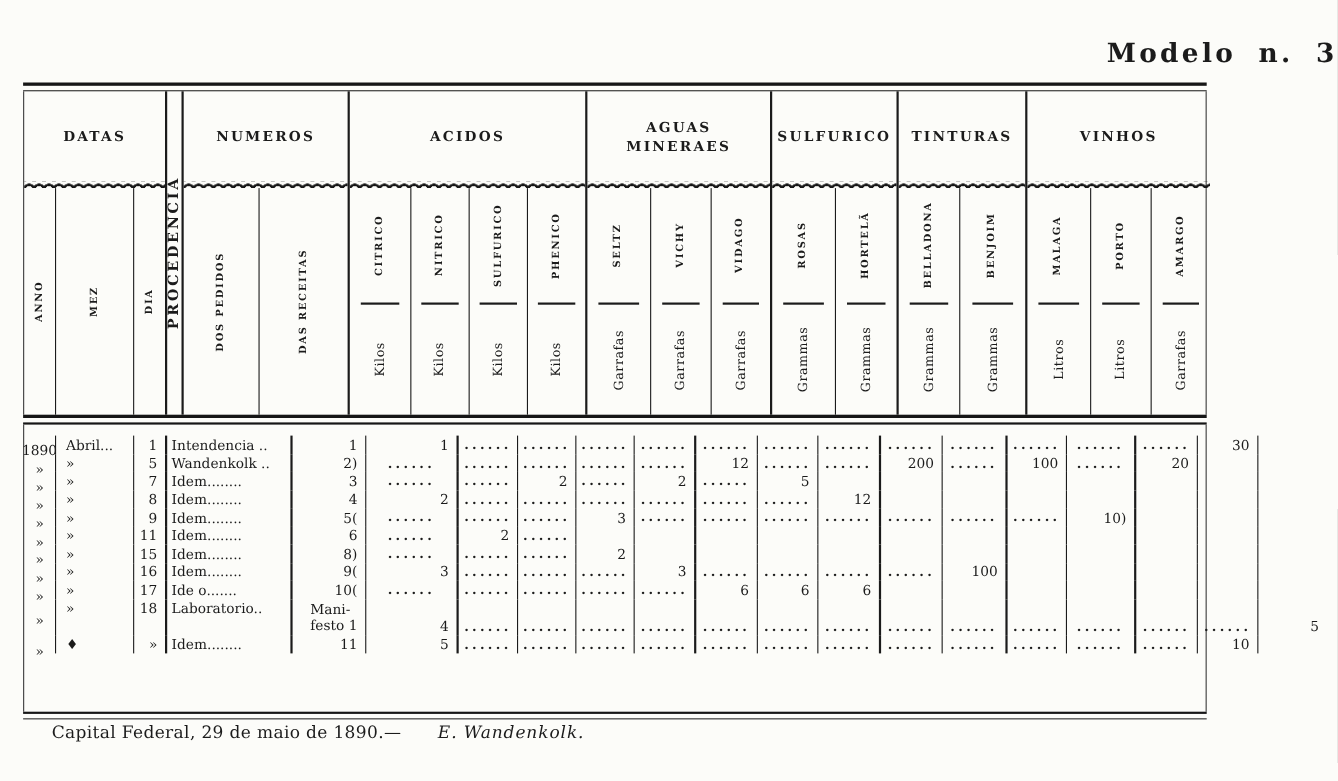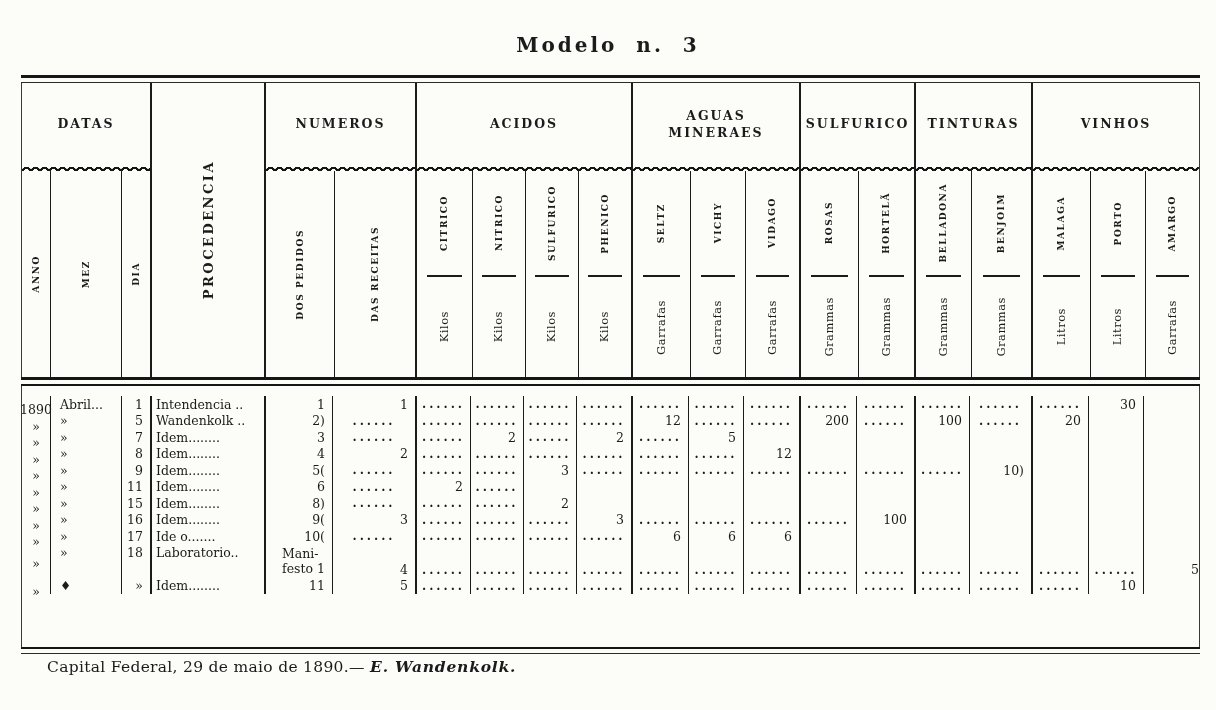--- a/index.html
+++ b/index.html
@@ -1,21 +1,21 @@
 <!DOCTYPE html>
 <html><head>
 <meta charset="utf-8">
 <style>
   html,body{margin:0;padding:0;background:#d8d8d4;}
   .page{position:relative;width:1216px;height:710px;background:#fcfcf9;color:#1b1b1b;
         font-family:"DejaVu Serif","Liberation Serif",serif;overflow:hidden;}
   *{box-sizing:border-box;}
-  .title{position:absolute;top:33px;left:0;width:100%;text-align:center;
-         font-size:20px;font-weight:700;letter-spacing:3px;word-spacing:9px;}
-  .table{position:absolute;left:21px;top:75px;width:1179px;}
+  .title{position:absolute;top:33px;left:0;width:100%;text-align:right;
+         font-size:24px;font-weight:700;letter-spacing:3px;word-spacing:9px;}
+  .table{position:absolute;left:21px;top:75px;width:1076px;}
   .rule-top{height:8px;border-top:3px solid #161616;border-bottom:1px solid #2a2a2a;}
   .rule-mid{height:9px;border-top:3px solid #161616;border-bottom:2px solid #161616;}
   .rule-bot{height:7px;border-top:2px solid #161616;border-bottom:1px solid #2a2a2a;}
   .header{display:flex;height:294px;border-left:1px solid #3a3a3a;border-right:1px solid #3a3a3a;}
   .hgroup{border-left:2px solid #1b1b1b;display:flex;flex-direction:column;}
   .hgroup.first{border-left:none;}
   .gw-datas{width:128px}.gw-proc{width:114px}.gw-num{width:151px}.gw-acid{width:216px}
   .gw-aguas{width:168px}.gw-ess{width:115px}.gw-tint{width:117px}.gw-vin{width:168px}
   .gtitle{height:82px;display:flex;align-items:center;justify-content:center;text-align:center;
           font-size:12.5px;letter-spacing:2px;font-weight:600;white-space:pre-line;line-height:1.4;}
@@ -48,21 +48,21 @@
   .a-left{justify-content:flex-start;padding-left:4px;}
   .a-right{justify-content:flex-end;padding-right:7px;}
   .a-center{justify-content:center;margin-top:11px;}
   .w-mez.a-left{padding-left:9px;}
   .w-ama.a-right{padding-right:0;}
   .dots{justify-content:center;letter-spacing:3px;font-weight:700;font-size:12px;overflow:hidden;padding:0 2px;}
   .pre{white-space:pre-line;line-height:1.2;justify-content:flex-start;padding-left:16px;text-align:left;}
   .vtop{align-items:flex-start;}
   .vbot{align-items:flex-end;padding-bottom:1px;}
   .footer{position:absolute;left:47px;top:657px;font-size:15.5px;letter-spacing:.3px;}
-  .footer i{font-weight:700;letter-spacing:.8px;}
+  .footer i{font-weight:400;letter-spacing:.8px;margin-left:28px;}
 </style>
 </head>
 <body>
 
 <div class="page">
 
   <div class="title">Modelo n. 3</div>
 
   <div class="table">
     <div class="rule-top"></div>

